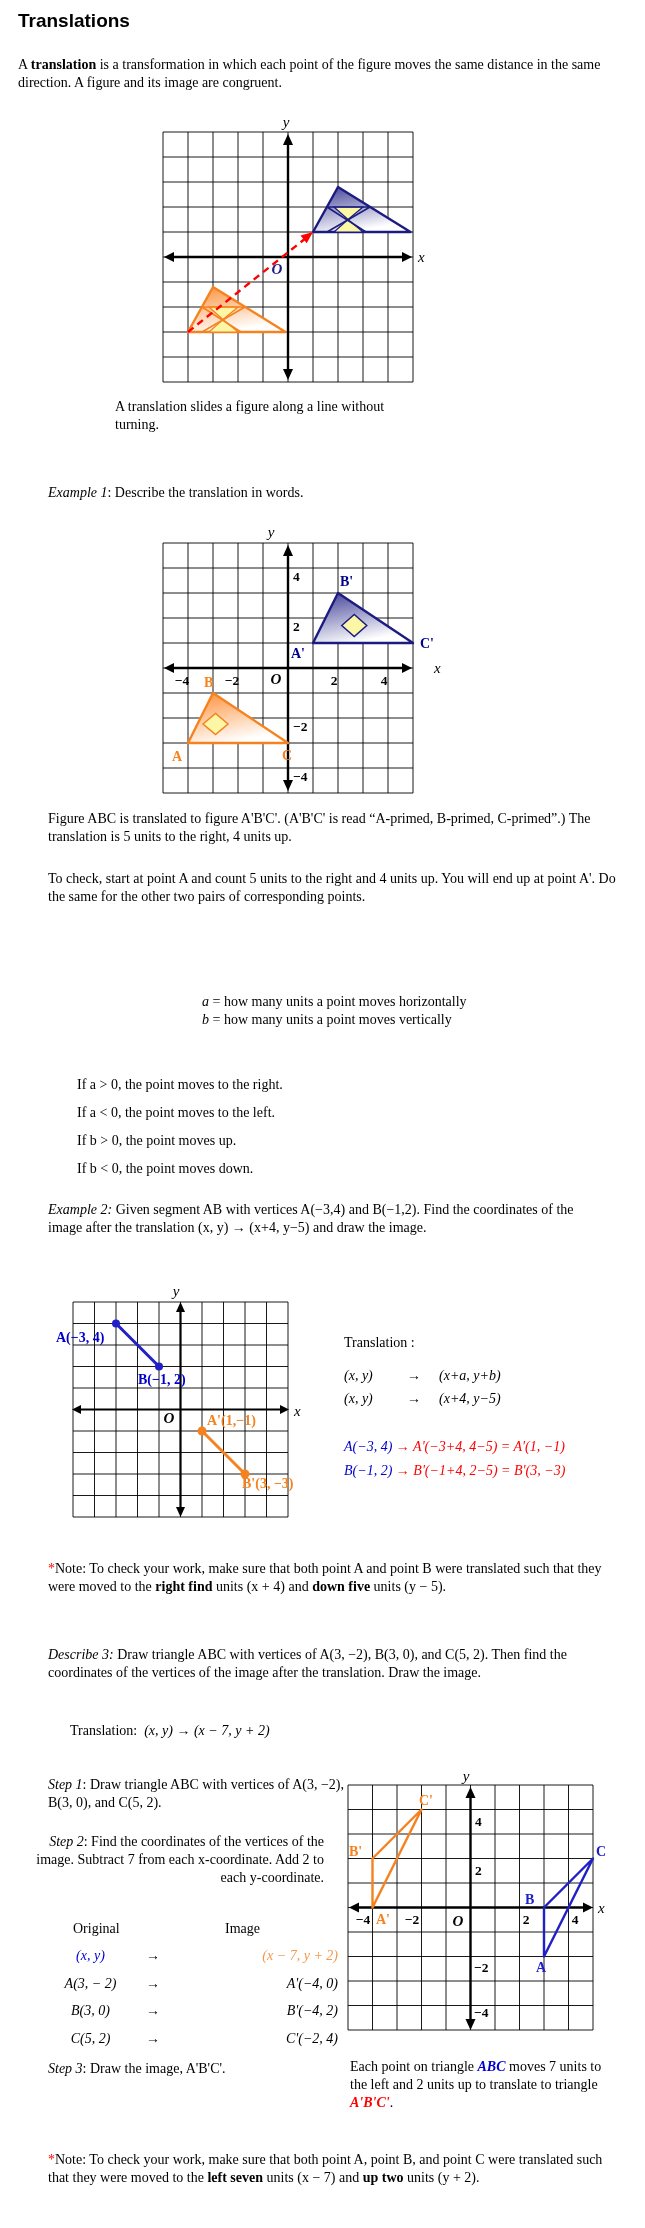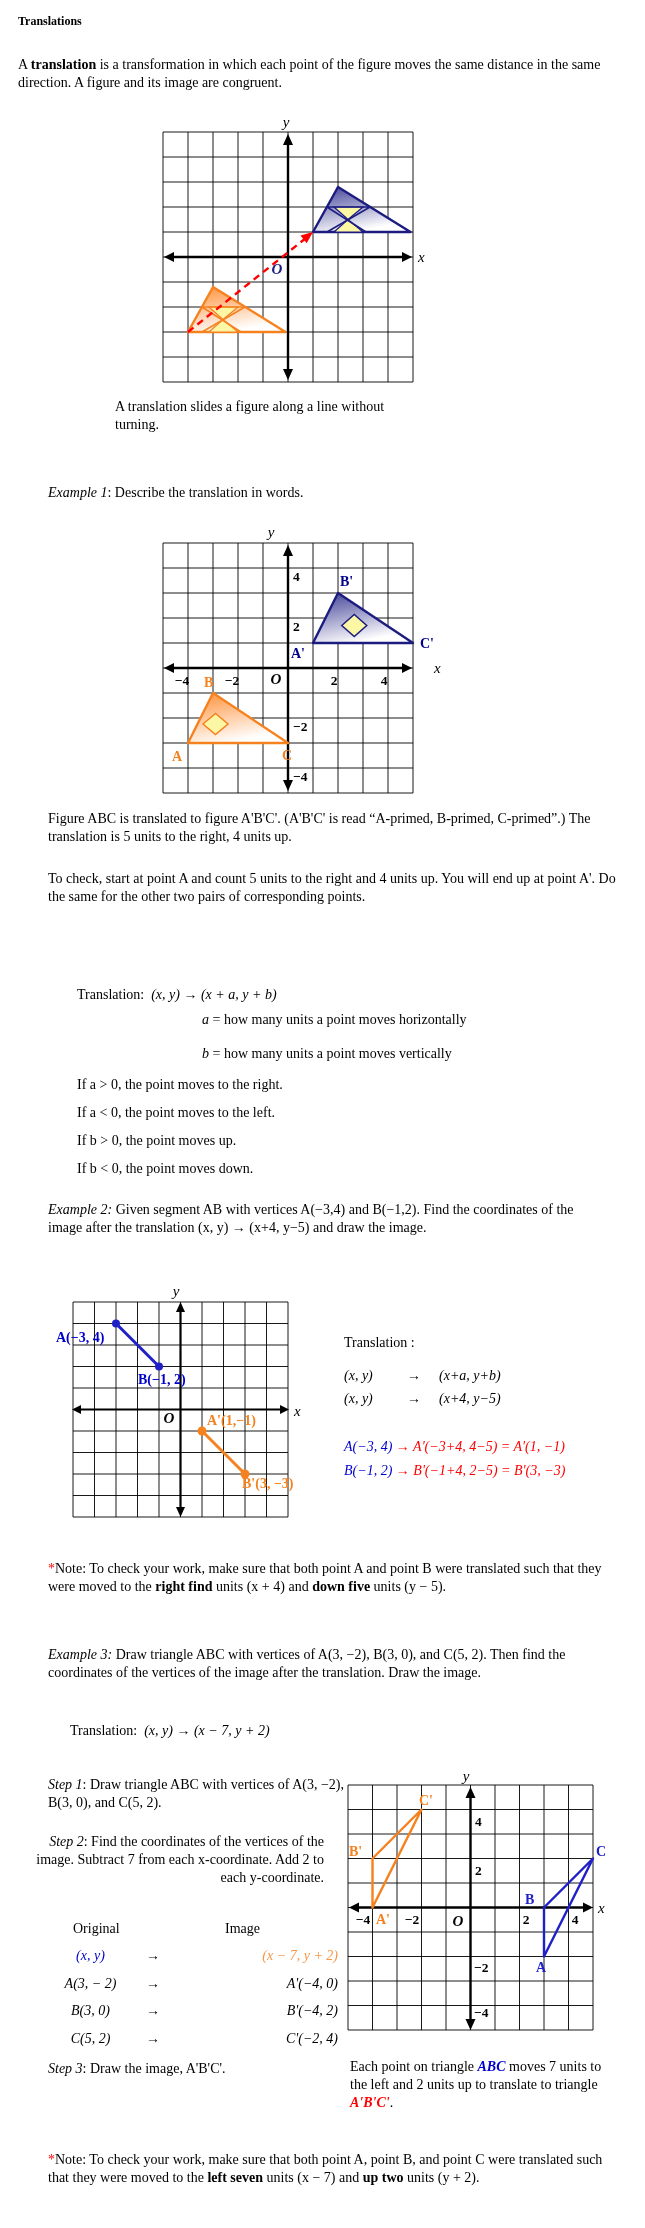--- a/index.html
+++ b/index.html
@@ -4,21 +4,21 @@
 <style>
   html,body{margin:0;padding:0;background:#fff;}
   #page{position:relative;width:645px;height:2228px;background:#fff;overflow:hidden;
         font-family:"Liberation Serif",serif;font-size:14px;color:#000;line-height:18px;}
   .abs{position:absolute;}
   .b{font-weight:bold;}
   .i{font-style:italic;}
   .red{color:#FF0000;}
   .blue{color:#0000CC;}
   .orange{color:#F79646;}
-  .title{font-family:Liberation Serif, serif;font-weight:bold;font-size:12px;}
+  .title{font-family:Liberation Sans, sans-serif;font-weight:bold;font-size:19px;}
   svg text{font-family:"Liberation Serif",serif;}
   .t-tick{font-size:13.5px;font-weight:bold;}
   .t-pt{font-size:14px;font-weight:bold;}
   .t-ax{font-size:15px;font-style:italic;}
   .t-o{font-size:15px;font-style:italic;font-weight:bold;}
   .mathline{font-style:italic;}
   .wl{display:inline-block;width:45px;}
   .wa{display:inline-block;width:50px;text-align:center;}
   .trow{display:flex;}
   .tf{width:85px;text-align:center;}
@@ -121,28 +121,24 @@
     <text class="t-pt" fill="#00008B" x="280" y="138">C'</text>
     <text class="t-pt" fill="#F5821F" x="64" y="177">B</text>
     <text class="t-pt" fill="#F5821F" x="32" y="251">A</text>
     <text class="t-pt" fill="#F5821F" x="142" y="250">C</text>
   </svg>
 
   <div class="abs" style="left:48px;top:810px;width:560px;">Figure ABC is translated to figure A'B'C'. (A'B'C' is read “A-primed, B-primed, C-primed”.) The translation is 5 units to the right, 4 units up.</div>
   <div class="abs" style="left:48px;top:870px;width:580px;">To check, start at point A and count 5 units to the right and 4 units up.  You will end up at point A'.  Do the same for the other two pairs of corresponding points.</div>
 
   <div class="abs" style="left:77px;top:986px;width:520px;">
-    <div>
-      <span>Translation:</span>&nbsp;
-      <span class="i">(x, y) → (x + a, y + b)</span>
-    </div>
     <div style="padding-left:125px;margin-top:7px;">
       <span class="i">a</span><span> = how many units a point moves horizontally</span>
     </div>
-    <div style="padding-left:125px;margin-top:16px;">
+    <div style="padding-left:125px;margin-top:0;">
       <span class="i">b</span><span> = how many units a point moves vertically</span>
     </div>
   </div>
 
   <div class="abs" style="left:77px;top:1076px;">
     <div style="height:28px;">If  a &gt; 0, the point moves to the right.</div>
     <div style="height:28px;">If  a &lt; 0, the point moves to the left.</div>
     <div style="height:28px;">If  b &gt; 0, the point moves up.</div>
     <div style="height:28px;">If  b &lt; 0, the point moves down.</div>
   </div>
@@ -190,21 +186,21 @@
     <div class="abs mathline" style="left:0;top:128px;white-space:nowrap;">
       <span class="blue">B(−1, 2)</span> <span class="red">→  B'(−1+4, 2−5)  =  B'(3, −3)</span>
     </div>
   </div>
 
   <div class="abs" style="left:48px;top:1560px;width:555px;">
     <span class="red">*</span><span>Note: To check your work, make sure that both point A and point B were translated such that they were moved to the </span><b>right find</b><span> units (x + 4) and </span><b>down five</b><span> units (y − 5).</span>
   </div>
 
   <div class="abs" style="left:48px;top:1646px;width:578px;">
-    <i>Example 3:</i><span>  Draw triangle ABC with vertices of A(3, −2), B(3, 0), and C(5, 2). Then find the coordinates of the vertices of the image after the translation.  Draw the image.</span>
+    <i>Describe 3:</i><span>  Draw triangle ABC with vertices of A(3, −2), B(3, 0), and C(5, 2). Then find the coordinates of the vertices of the image after the translation.  Draw the image.</span>
   </div>
 
   <div class="abs" style="left:70px;top:1722px;">
     <span>Translation:</span>&nbsp;
     <span class="i">(x, y) → (x − 7, y + 2)</span>
   </div>
 
   <div class="abs" style="left:48px;top:1776px;width:300px;">
     <i>Step 1</i><span>:  Draw triangle ABC with vertices of A(3, −2), B(3, 0), and C(5, 2).</span>
   </div>

